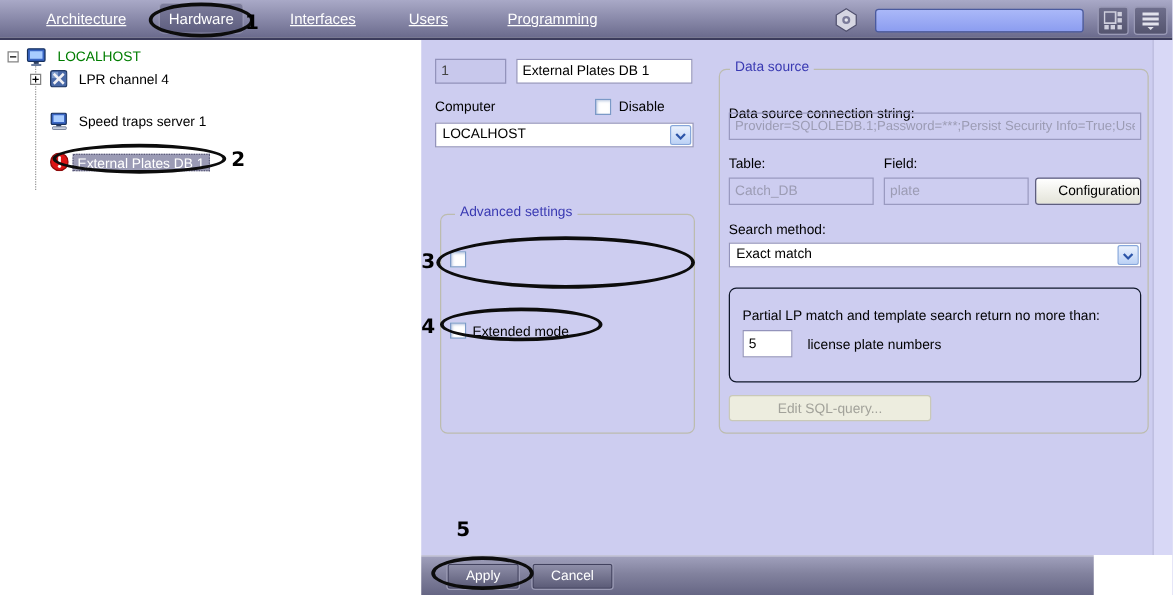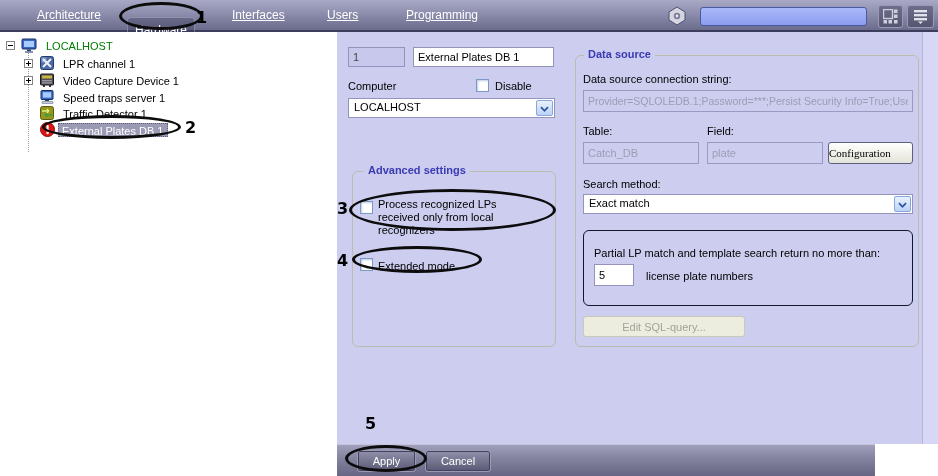--- a/index.html
+++ b/index.html
@@ -13,21 +13,21 @@
   .topbar {
     position:absolute; left:0; top:0; width:938px; height:32px;
     background:linear-gradient(#a9a9c7 0%, #8b8bab 48%, #6b6b8d 100%);
     border-bottom:2px solid #3c3c5c;
   }
   .menu-item {
     position:absolute; top:0; height:30px; line-height:30px;
     color:#ffffff; font-size:12px; cursor:default; padding:0 4px;text-decoration:underline;
   }
   .menu-tab {
-    position:absolute; left:127px; top:17px; width:68px; height:25px;
+    position:absolute; left:127px; top:2px; width:68px; height:25px;
     line-height:25px; text-align:center; color:#fff; font-size:12px;
     background:rgba(55,55,85,0.35);
     border:1px solid rgba(220,220,240,0.35); border-radius:4px;
   }
   .gear {
     position:absolute; left:666px; top:6px; width:22px; height:20px;
   }
   .top-input {
     position:absolute; left:700px; top:7px; width:167px; height:19px;
     background:linear-gradient(#aab8f8,#8c9df0);
@@ -93,30 +93,30 @@
   .combo .arrow svg { display:block; margin:5px auto 0; }
   .cb {
     position:absolute; width:13px; height:13px; background:#fff;
     border:1px solid #7b99c7; box-shadow:inset 1px 1px 2px rgba(110,140,190,.45);
   }
   .group {
     position:absolute; border:1px solid #bcbcae; border-radius:6px;
   }
   .group-title {
     position:absolute; background:#cdcdf0; padding:0 4px;
-    color:#3a3ab2; font-size:11px; white-space:nowrap;font-weight:bold;
+    color:#3a3ab2; font-size:11px; white-space:nowrap;
   }
   .subbox {
     position:absolute; border:1px solid #0f172a; border-radius:6px;
   }
   .btn-light {
     position:absolute; background:linear-gradient(#ffffff,#e3e3d8);
     border:1px solid #5e5e7e; border-radius:3px;
-    font-size:11px; text-align:left; color:#000;
-    font-family:Liberation Serif, serif;
+    font-size:11px; text-align:right; color:#000;
+    font-family:Liberation Sans, sans-serif;
   }
   .btn-disabled {
     position:absolute; background:#ededE0; background:#ededdf;
     border:1px solid #c9c9b8; border-radius:3px;
     font-size:11px; text-align:center; color:#a2a29a;
   }
   
   .footer {
     position:absolute; left:337px; top:444px; width:538px; height:32px;
     background:linear-gradient(#a0a0bc 0%, #82829e 45%, #666684 100%);
@@ -191,54 +191,34 @@
     <span class="tlabel root" style="left:43px">LOCALHOST</span>
   </div>
 
   <div class="trow" style="top:24px">
     <span class="texp plus" style="left:24px"></span>
     <svg class="ticon" style="left:40px" width="14" height="14" viewBox="0 0 14 14">
       <rect x="0.5" y="0.5" width="13" height="13" rx="2" fill="#4a6aa8" stroke="#223a66"></rect>
       <rect x="1.5" y="1.5" width="5" height="5" fill="#7e9ccc"></rect>
       <path d="M3 3 L11 11 M11 3 L3 11" stroke="#f0f0f4" stroke-width="2"></path>
     </svg>
-    <span class="tlabel" style="left:60px">LPR channel 1</span>
-  </div>
-
-  <div class="trow" style="top:41px">
-    <span class="texp plus" style="left:24px"></span>
-    <svg class="ticon" style="left:40px" width="14" height="14" viewBox="0 0 14 14">
-      <rect x="0.5" y="1" width="13" height="11" rx="1" fill="#4e4e52" stroke="#1c1c20"></rect>
-      <rect x="2" y="2.5" width="10" height="3" fill="#c9b545"></rect>
-      <rect x="2" y="7" width="10" height="1.4" fill="#9a9aa2"></rect>
-      <rect x="2" y="9.2" width="10" height="1.4" fill="#9a9aa2"></rect>
-      <rect x="3" y="12" width="2" height="2" fill="#333"></rect>
-      <rect x="9" y="12" width="2" height="2" fill="#333"></rect>
-    </svg>
-    <span class="tlabel" style="left:60px">Video Capture Device 1</span>
-  </div>
+    <span class="tlabel" style="left:60px">LPR channel 4</span>
+  </div>
+
 
   <div class="trow" style="top:58px">
     <svg class="ticon" style="left:40px" width="15" height="14" viewBox="0 0 15 14">
       <rect x="1" y="0.5" width="12" height="9" rx="1" fill="#3a66c4" stroke="#16305e"></rect>
       <rect x="2.8" y="2.2" width="8.4" height="5.4" fill="#a8ccff"></rect>
       <rect x="5" y="9.8" width="4" height="1.4" fill="#2c3e60"></rect>
       <rect x="2" y="11.4" width="11" height="2.2" rx="0.6" fill="#c6cede" stroke="#5c6a84" stroke-width="0.6"></rect>
     </svg>
     <span class="tlabel" style="left:60px">Speed traps server 1</span>
   </div>
 
-  <div class="trow" style="top:74px">
-    <svg class="ticon" style="left:40px" width="14" height="14" viewBox="0 0 14 14">
-      <rect x="0.5" y="0.5" width="13" height="13" rx="2" fill="#96961e" stroke="#5c5c12"></rect>
-      <path d="M2 5 L9 5 M9 5 L6.8 3 M9 5 L6.8 7" stroke="#d6f07e" stroke-width="1.4" fill="none"></path>
-      <path d="M12 9 L5 9 M5 9 L7.2 7.2 M5 9 L7.2 10.8" stroke="#3a9e3a" stroke-width="1.4" fill="none"></path>
-    </svg>
-    <span class="tlabel" style="left:60px">Traffic Detector 1</span>
-  </div>
 
   <div class="trow" style="top:90px">
     <svg class="ticon" style="left:40px" width="15" height="15" viewBox="0 0 15 15">
       <circle cx="7.5" cy="7.5" r="7" fill="#dd1414" stroke="#8e0a0a"></circle>
       <rect x="6.5" y="3" width="2.2" height="5.6" rx="1" fill="#fff"></rect>
       <circle cx="7.6" cy="11" r="1.3" fill="#fff"></circle>
     </svg>
     <span class="tlabel selected" style="left:58px">External Plates DB 1</span>
   </div>
 </div>
@@ -259,29 +239,28 @@
       <svg width="9" height="7" viewBox="0 0 9 7">
           <path d="M1 1.2 L4.5 4.8 L8 1.2" stroke="#2c55a8" stroke-width="1.8" fill="none"></path>
         </svg>
     </span>
   </div>
 
   <div class="group" style="left:15px; top:139px; width:204px; height:176px"></div>
   <span class="group-title" style="left:27px; top:132px">Advanced settings</span>
 
   <span class="cb" style="left:23px; top:169px"></span>
-  <span class="lbl" style="left:41px; top:166px; width:162px; white-space:normal; line-height:13px">Process recognized LPs received only from local recognizers</span>
 
   <span class="cb" style="left:23px; top:226px"></span>
   <span class="lbl" style="left:41px; top:228px">Extended mode</span>
 
   <div class="group" style="left:238px; top:23px; width:344px; height:292px"></div>
   <span class="group-title" style="left:247px; top:16px">Data source</span>
 
-  <span class="lbl" style="left:246px; top:41px">Data source connection string:</span>
+  <span class="lbl" style="left:246px; top:53px">Data source connection string:</span>
   <input class="inp disabled" style="left: 246px; top: 58px; width: 330px; height: 22px; font-size: 10.5px;" readonly="" value="Provider=SQLOLEDB.1;Password=***;Persist Security Info=True;Use">
 
   <span class="lbl" style="left:246px; top:93px">Table:</span>
   <span class="lbl" style="left:370px; top:93px">Field:</span>
 
   <input class="inp disabled" style="left: 370px; top: 110px; width: 116px; height: 22px;" readonly="" value="plate">
   <input class="inp disabled" style="left: 246px; top: 110px; width: 116px; height: 22px;" readonly="" value="Catch_DB">
   <button class="btn-light" style="left:491px; top:110px; width:85px; height:22px">Configuration</button>
 
   <span class="lbl" style="left:246px; top:146px">Search method:</span>

